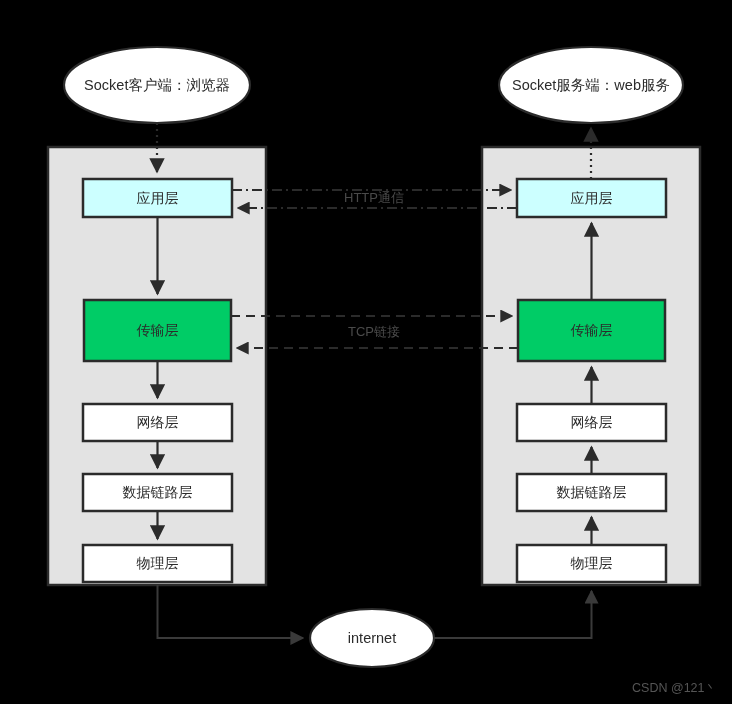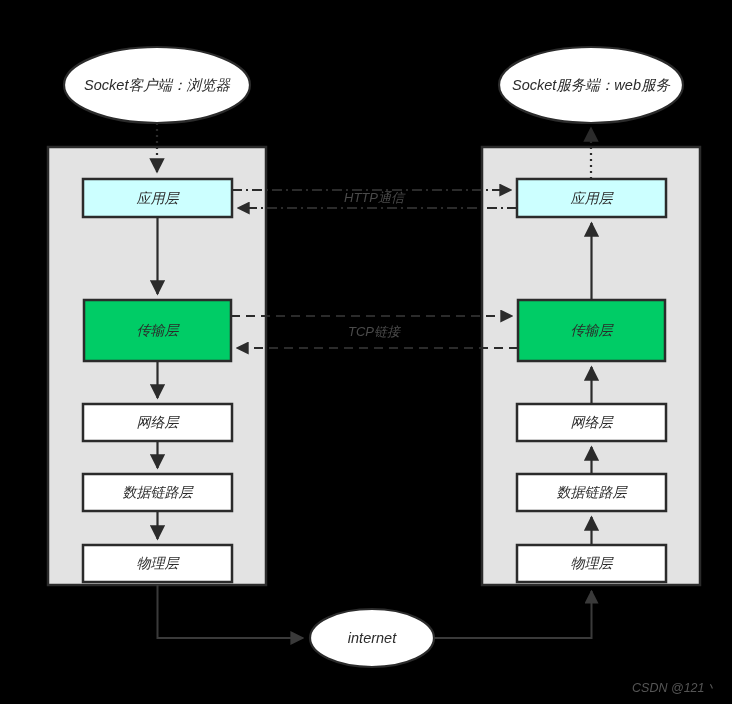--- a/index.html
+++ b/index.html
@@ -7,21 +7,20 @@
     padding: 0;
     background: #000000;
   }
   #canvas {
     position: relative;
     width: 732px;
     height: 704px;
     background: #000000;
     overflow: hidden;
     font-family: "Liberation Sans", "DejaVu Sans", sans-serif;
-    font-style: italic;
   }
   #svg-layer {
     position: absolute;
     left: 0;
     top: 0;
     width: 732px;
     height: 704px;
   }
   .node-text {
     fill: #2b2b2b;

